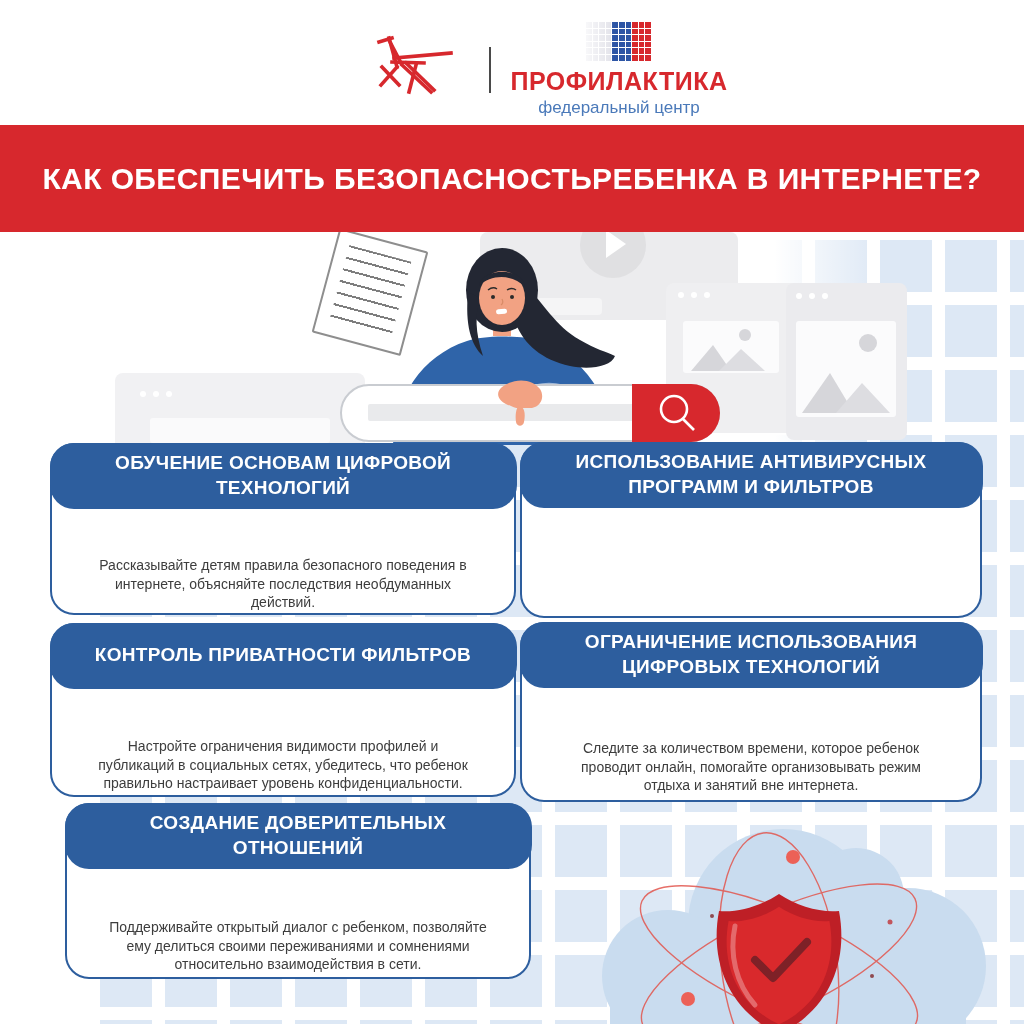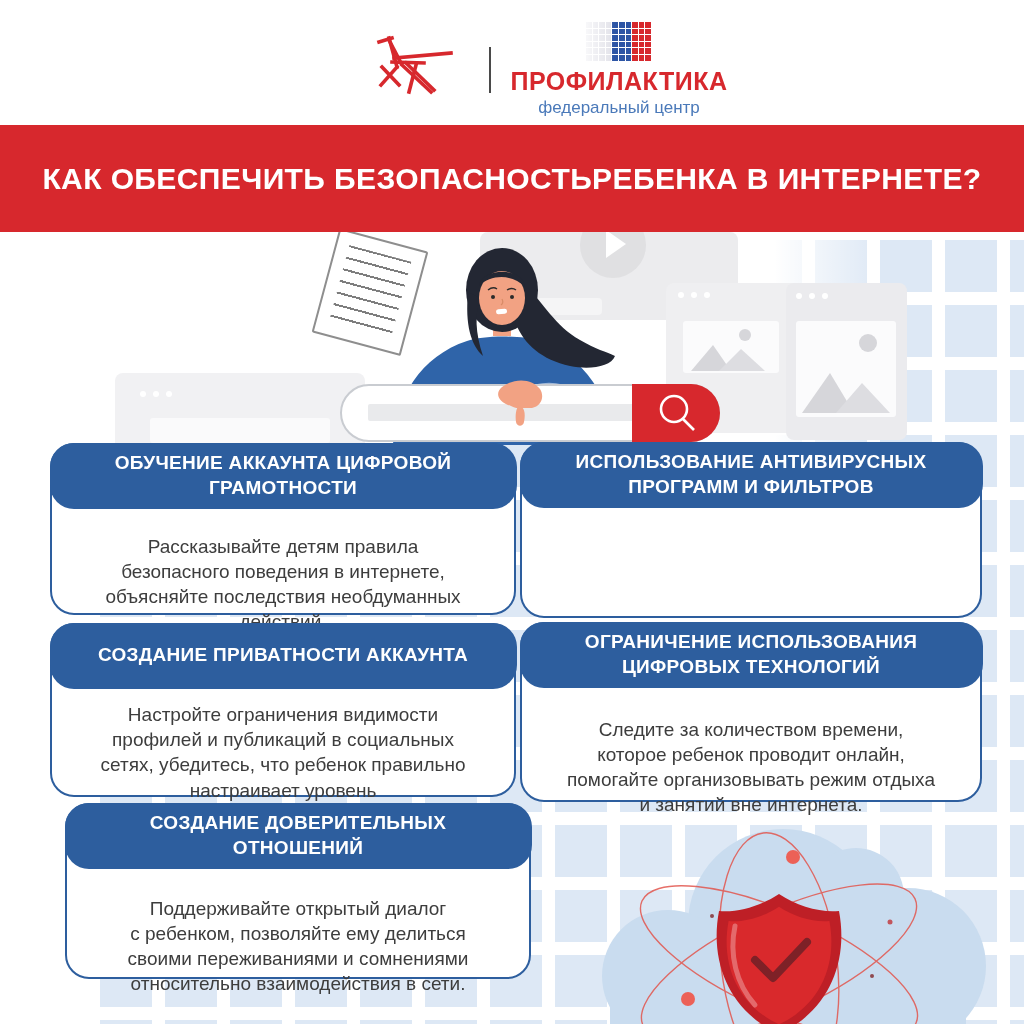--- a/index.html
+++ b/index.html
@@ -53,21 +53,21 @@
   .search-input{position:absolute;left:26px;top:18px;width:278px;height:17px;background:#e9eaec;border-radius:2px;}
   .search-btn{position:absolute;right:-2px;top:-2px;bottom:-2px;width:88px;background:#D7282D;
      border-radius:0 29px 29px 0;display:flex;align-items:center;justify-content:center;}
   .hand{position:absolute;left:493px;top:379px;z-index:5;}
   
   .card{position:absolute;background:#fff;border:2.5px solid #2D5E9E;border-radius:24px;z-index:6;}
   .card-head{position:absolute;top:-2.5px;left:-2.5px;right:-2.5px;height:66px;background:#2D5E9E;
      border-radius:24px;color:#fff;display:flex;align-items:center;justify-content:center;
      text-align:center;font-weight:700;font-size:19px;line-height:1.3;letter-spacing:.3px;padding:0 26px;box-sizing:border-box;}
   .card-body{position:absolute;top:66px;left:0;right:0;bottom:0;display:flex;align-items:center;justify-content:center;
-     text-align:center;font-size:19px;line-height:1.32;color:#3D3D3D;margin-top:44px;}
+     text-align:center;font-size:14px;line-height:1.32;color:#3D3D3D;margin-top:44px;}
   .card-body span{display:block;max-width:378px;margin:0 auto;}
   
   .cloud{position:absolute;left:588px;top:824px;z-index:1;}
   .orbits{position:absolute;left:560px;top:818px;z-index:2;}
   .shield{position:absolute;left:714px;top:886px;z-index:4;}
 </style>
 </head>
 <body>
 
 <div class="page">
@@ -182,36 +182,36 @@
     </div>
   </div>
 
   <svg class="hand" width="54" height="50" viewBox="0 0 54 50">
     <path d="M9,8 C22,-2 40,0 47,10 C52,18 48,27 39,29 L30,29 C26,30 22,29 18,27 C6,23 1,15 9,8 Z" fill="#F2A283"></path>
     <path d="M26,27 C31,27 33,34 31,43 C30,48 24,48 23,43 C22,36 23,29 26,27 Z" fill="#F2A283"></path>
   </svg>
 
   <div class="card" style="left:50px;top:443px;width:462px;height:168px">
     <div class="card-head">
-        <span>ОБУЧЕНИЕ АККАУНТА ЦИФРОВОЙ ГРАМОТНОСТИ</span>
+        <span>ОБУЧЕНИЕ ОСНОВАМ ЦИФРОВОЙ ТЕХНОЛОГИЙ</span>
       </div>
     <div class="card-body">
         <span>Рассказывайте детям правила безопасного поведения в интернете, объясняйте последствия необдуманных действий.</span>
       </div>
   </div>
 
   <div class="card" style="left:520px;top:442px;width:458px;height:172px">
     <div class="card-head">
         <span>ИСПОЛЬЗОВАНИЕ АНТИВИРУСНЫХ ПРОГРАММ И ФИЛЬТРОВ</span>
       </div>
   </div>
 
   <div class="card" style="left:50px;top:623px;width:462px;height:170px">
     <div class="card-head">
-        <span>СОЗДАНИЕ ПРИВАТНОСТИ АККАУНТА</span>
+        <span>КОНТРОЛЬ ПРИВАТНОСТИ ФИЛЬТРОВ</span>
       </div>
     <div class="card-body">
         <span>Настройте ограничения видимости профилей и публикаций в социальных сетях, убедитесь, что ребенок правильно настраивает уровень конфиденциальности.</span>
       </div>
   </div>
 
   <div class="card" style="left:520px;top:622px;width:458px;height:176px">
     <div class="card-head">
         <span>ОГРАНИЧЕНИЕ ИСПОЛЬЗОВАНИЯ ЦИФРОВЫХ ТЕХНОЛОГИЙ</span>
       </div>

